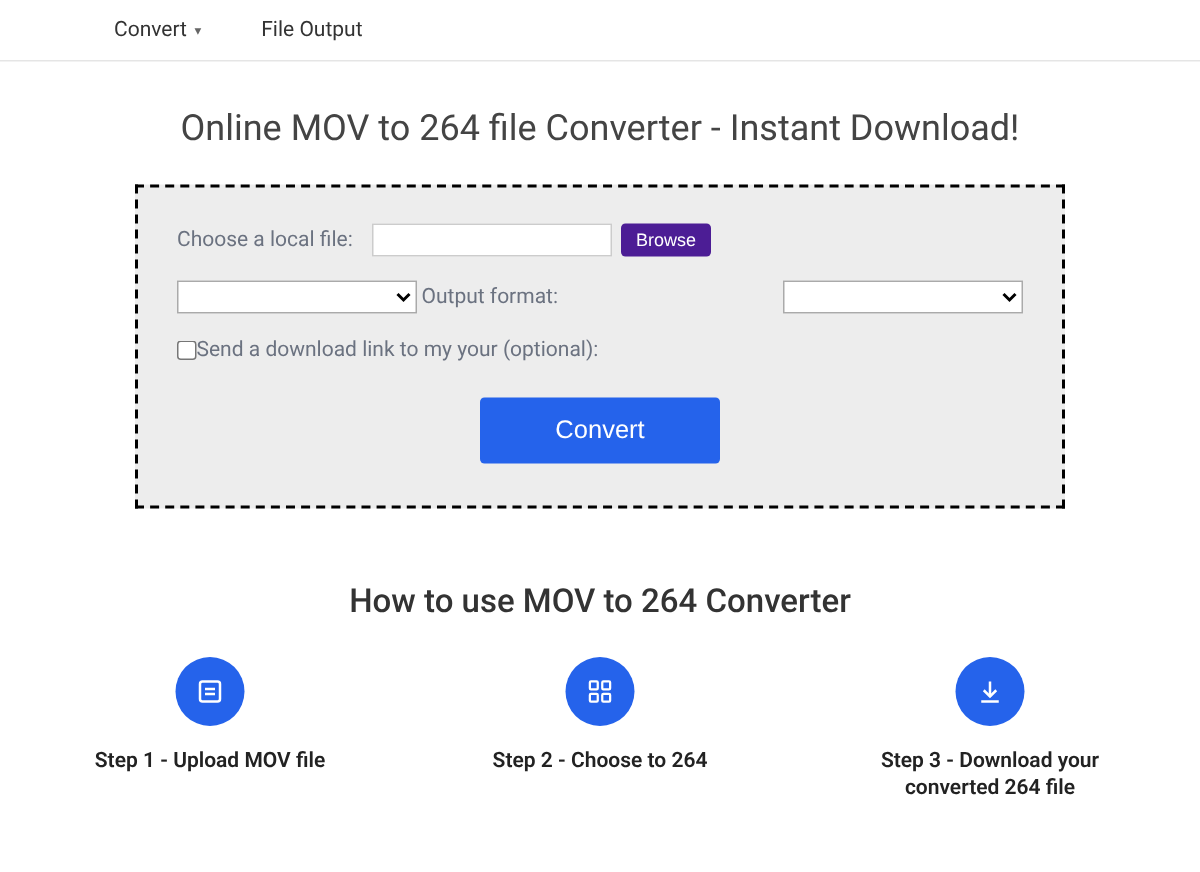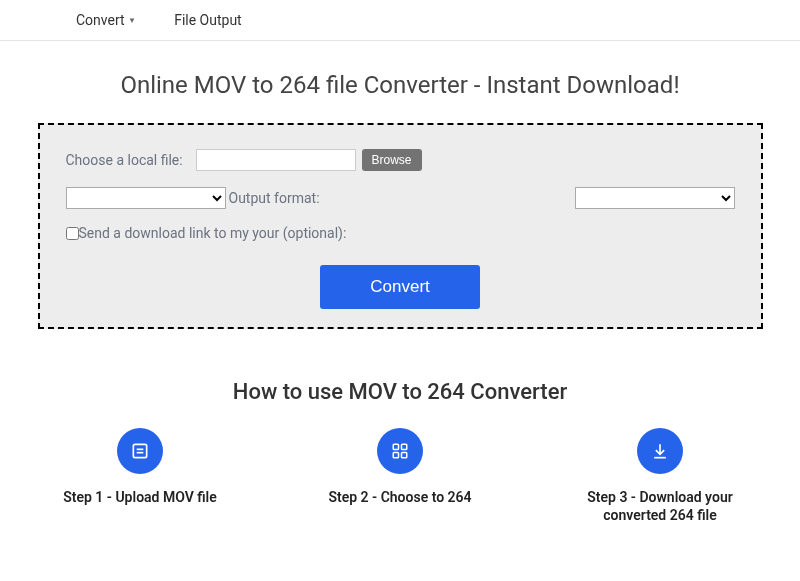--- a/index.html
+++ b/index.html
@@ -7,25 +7,25 @@
     .header { display: flex; align-items: center; padding: 12px 16px; border-bottom: 1px solid #e5e5e5; }
     .logo-wrap { display: flex; align-items: center; gap: 8px; }
     .logo-icon { width: 28px; height: 28px; background: #2563eb; border-radius: 6px; display: flex; align-items: center; justify-content: center; color: #fff; }
     .logo-text { font-weight: 700; font-size: 18px; color: #111; }
     .nav { display: flex; gap: 40px; margin-left: 60px; }
     .nav-item { font-size: 14px; color: #333; cursor: pointer; display: flex; align-items: center; gap: 5px; }
     .chevron { font-size: 9px; color: #666; }
     .main { text-align: center; padding-top: 30px; }
     .title { font-size: 30px; font-weight: 700; color: #1a1a1a; margin-bottom: 10px; }
     .subtitle { font-size: 24px; font-weight: 400; color: #444; margin-bottom: 24px; }
-    .form-box { width: 725px; margin: 0 auto; background: #ededed; border: 2px dashed #000; padding: 24px 26px 18px 26px; text-align: left; }
+    .form-box { width: 620px; margin: 0 auto; background: #ededed; border: 2px dashed #000; padding: 24px 26px 28px 26px; text-align: left; }
     .row { display: flex; align-items: center; margin-bottom: 16px; flex-wrap: wrap; }
     .row-label { color: #6b7280; font-size: 14px; width: 130px; }
     .file-input { width: 160px; height: 22px; background: #fff; border: 1px solid #ccc; }
-    .browse-btn { background: #737373; color: #fff; border: none; font-size: 12px; padding: 4px 10px; margin-left: 6px; border-radius: 3px; cursor: pointer; }
+    .browse-btn { background: #4c1d95; color: #fff; border: none; font-size: 12px; padding: 4px 10px; margin-left: 6px; border-radius: 3px; cursor: pointer; }
     .select { width: 160px; height: 22px; background: #fff; border: 1px solid #aaa; font-size: 13px; }
     .row-label2 { color: #6b7280; font-size: 14px; margin-left: 3px; margin-right: 46px; }
     .select2 { width: 160px; height: 22px; background: #fff; border: 1px solid #aaa; font-size: 13px; margin-left: auto; }
     .check-row { display: flex; align-items: center; margin-top: 4px; margin-bottom: 24px; }
     .check-row label { color: #6b7280; font-size: 14px; }
     .convert-btn { display: block; margin: 0 auto; background: #2563eb; color: #fff; border: none; font-size: 17px; padding: 12px 50px; border-radius: 3px; cursor: pointer; }
     .howto { margin-top: 50px; }
     .howto-title { font-size: 22px; font-weight: 500; color: #333; margin-bottom: 24px; }
     .steps { display: flex; justify-content: center; gap: 80px; }
     .step { display: flex; flex-direction: column; align-items: center; width: 180px; }

